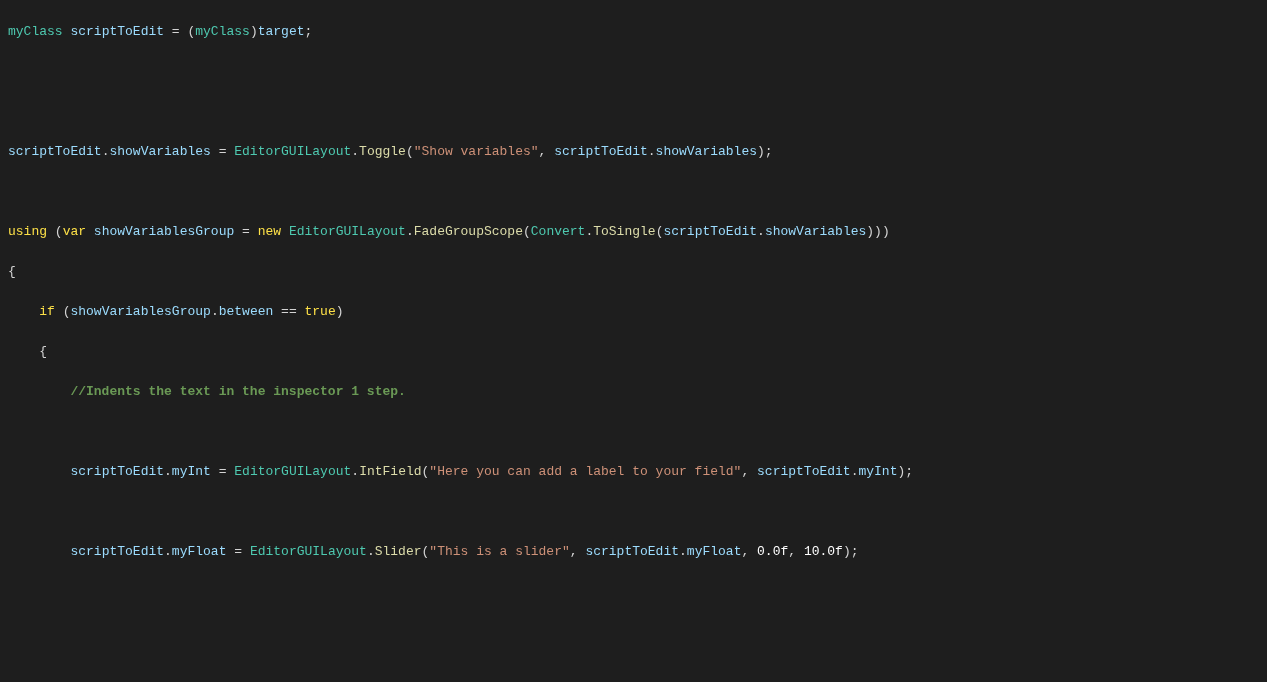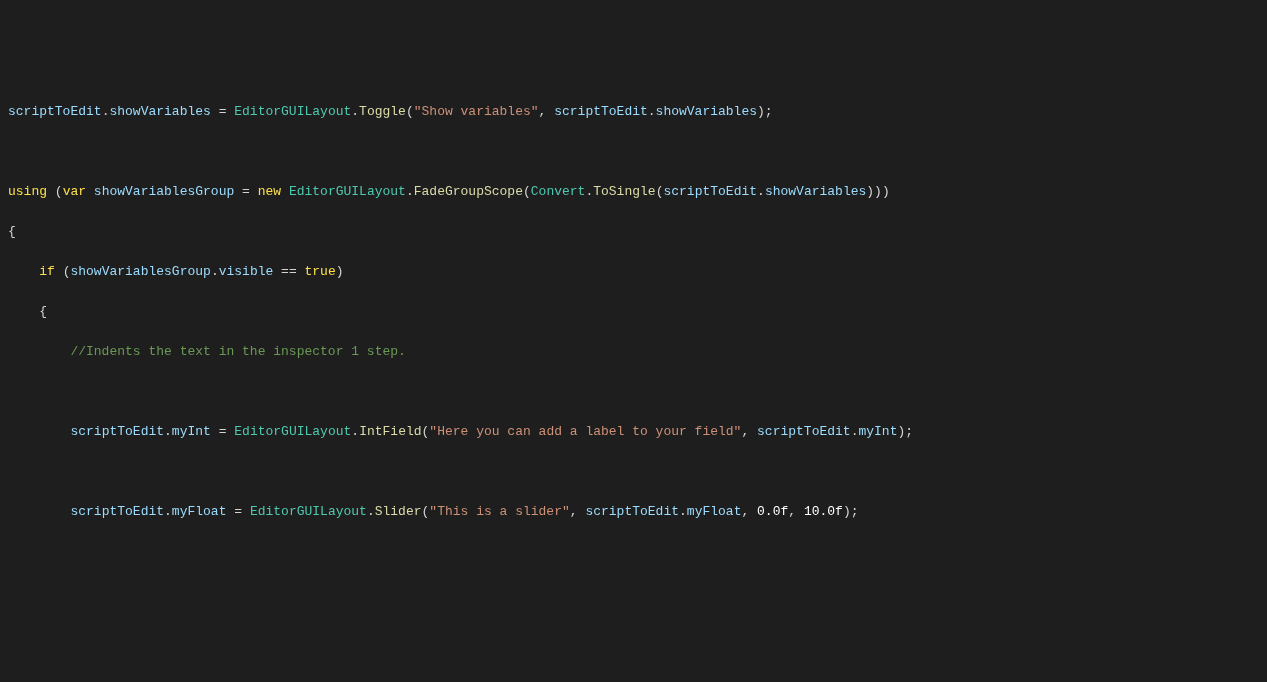--- a/index.html
+++ b/index.html
@@ -17,35 +17,36 @@
   .editor {
     padding: 2px 0 0 8px;
     white-space: pre;
   }
   .line { height: 20px; }
   .t-type   { color: #4ec9b0; }
   .t-var    { color: #9cdcfe; }
   .t-key    { color: #fde047; }
   .t-str    { color: #ce9178; }
   .t-num    { color: #ffffff; }
-  .t-com    { color: #6a9955; }
+  .t-com    { color: #6a9955; font-weight: bold; }
   .t-method { color: #dcdcaa; }
   .t-plain  { color: #d4d4d4; }
 </style>
 </head>
 <body>
 
 <div class="editor">
+<div class="line"><span class="t-type">myClass</span><span class="t-plain"> </span><span class="t-var">scriptToEdit</span><span class="t-plain"> = (</span><span class="t-type">myClass</span><span class="t-plain">)</span><span class="t-var">target</span><span class="t-plain">;</span></div>
 <div class="line"></div>
 <div class="line"></div>
 <div class="line"><span class="t-var">scriptToEdit</span><span class="t-plain">.</span><span class="t-var">showVariables</span><span class="t-plain"> = </span><span class="t-type">EditorGUILayout</span><span class="t-plain">.</span><span class="t-method">Toggle</span><span class="t-plain">(</span><span class="t-str">"Show variables"</span><span class="t-plain">, </span><span class="t-var">scriptToEdit</span><span class="t-plain">.</span><span class="t-var">showVariables</span><span class="t-plain">);</span></div>
 <div class="line"></div>
 <div class="line"><span class="t-key">using</span><span class="t-plain"> (</span><span class="t-key">var</span><span class="t-plain"> </span><span class="t-var">showVariablesGroup</span><span class="t-plain"> = </span><span class="t-key">new</span><span class="t-plain"> </span><span class="t-type">EditorGUILayout</span><span class="t-plain">.</span><span class="t-method">FadeGroupScope</span><span class="t-plain">(</span><span class="t-type">Convert</span><span class="t-plain">.</span><span class="t-method">ToSingle</span><span class="t-plain">(</span><span class="t-var">scriptToEdit</span><span class="t-plain">.</span><span class="t-var">showVariables</span><span class="t-plain">)))</span></div>
 <div class="line"><span class="t-plain">{</span></div>
-<div class="line"><span class="t-plain">    </span><span class="t-key">if</span><span class="t-plain"> (</span><span class="t-var">showVariablesGroup</span><span class="t-plain">.</span><span class="t-var">visible</span><span class="t-plain"> == </span><span class="t-key">true</span><span class="t-plain">)</span></div>
+<div class="line"><span class="t-plain">    </span><span class="t-key">if</span><span class="t-plain"> (</span><span class="t-var">showVariablesGroup</span><span class="t-plain">.</span><span class="t-var">between</span><span class="t-plain"> == </span><span class="t-key">true</span><span class="t-plain">)</span></div>
 <div class="line"><span class="t-plain">    {</span></div>
 <div class="line"><span class="t-com">        //Indents the text in the inspector 1 step.</span></div>
 <div class="line"></div>
 <div class="line"><span class="t-plain">        </span><span class="t-var">scriptToEdit</span><span class="t-plain">.</span><span class="t-var">myInt</span><span class="t-plain"> = </span><span class="t-type">EditorGUILayout</span><span class="t-plain">.</span><span class="t-method">IntField</span><span class="t-plain">(</span><span class="t-str">"Here you can add a label to your field"</span><span class="t-plain">, </span><span class="t-var">scriptToEdit</span><span class="t-plain">.</span><span class="t-var">myInt</span><span class="t-plain">);</span></div>
 <div class="line"></div>
 <div class="line"><span class="t-plain">        </span><span class="t-var">scriptToEdit</span><span class="t-plain">.</span><span class="t-var">myFloat</span><span class="t-plain"> = </span><span class="t-type">EditorGUILayout</span><span class="t-plain">.</span><span class="t-method">Slider</span><span class="t-plain">(</span><span class="t-str">"This is a slider"</span><span class="t-plain">, </span><span class="t-var">scriptToEdit</span><span class="t-plain">.</span><span class="t-var">myFloat</span><span class="t-plain">, </span><span class="t-num">0.0f</span><span class="t-plain">, </span><span class="t-num">10.0f</span><span class="t-plain">);</span></div>
 
 
 
 

